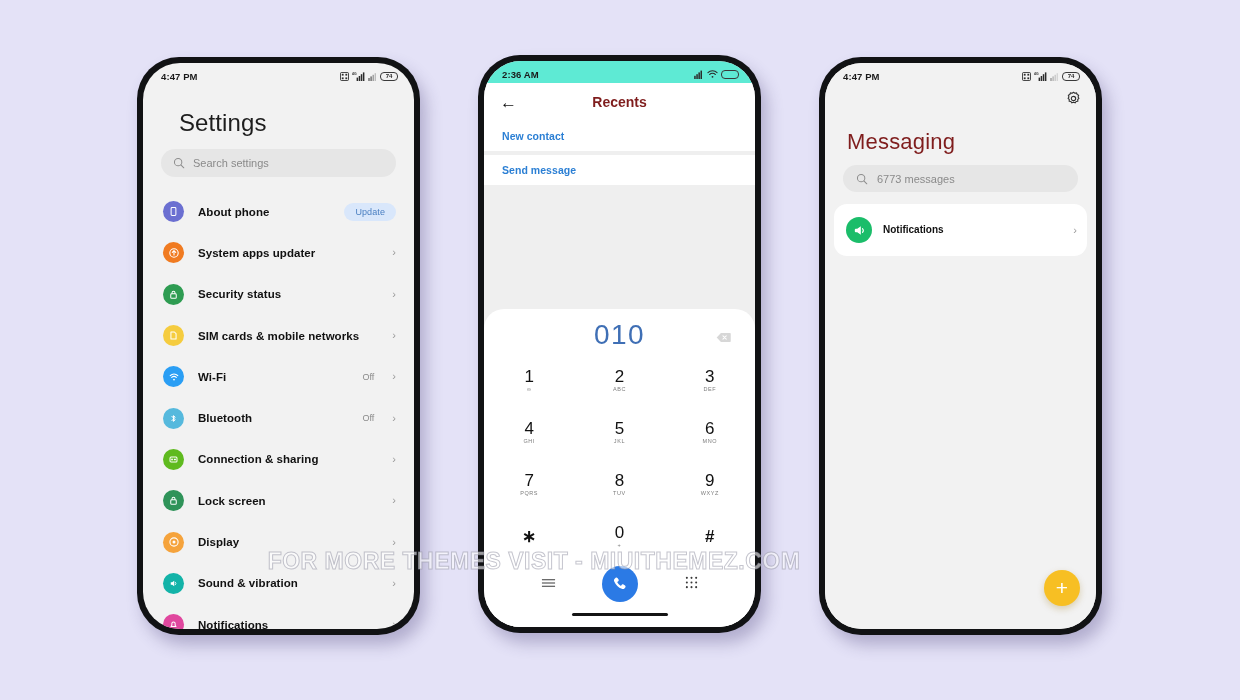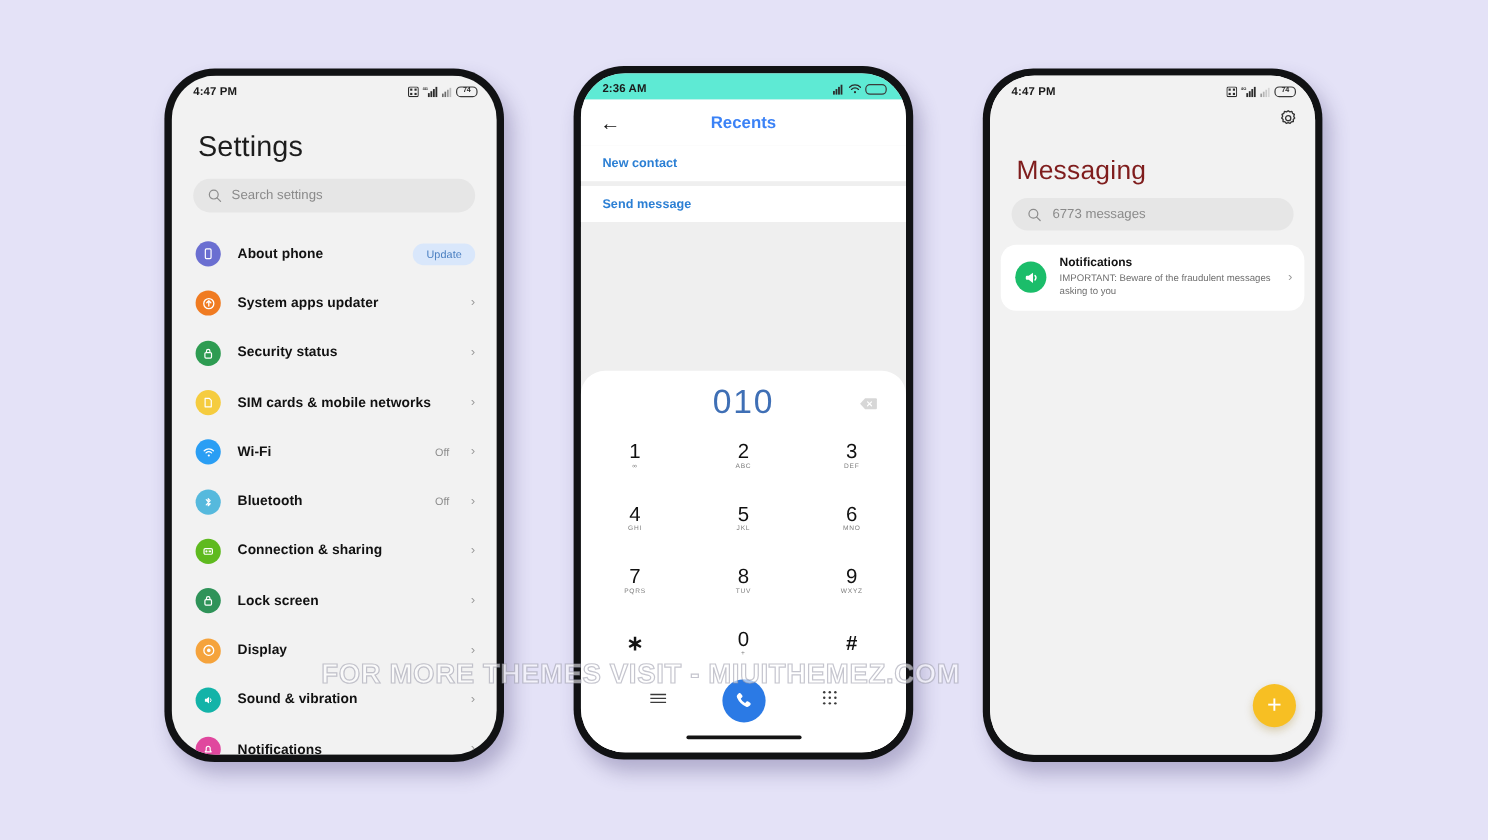--- a/index.html
+++ b/index.html
@@ -54,21 +54,21 @@
     display: flex; align-items: center; justify-content: center;
     font-size: 6px; font-weight: bold; color: #2b2b2b;
     padding: 0 2px;
     letter-spacing: -.2px;
   }
 
   
   .settings-screen { background: #f2f2f2; height: 100%; }
   .settings-title {
     font-size: 24px; font-weight: 400; color: #1d1d1d;
-    padding: 24px 22px 12px 22px;
+    padding: 24px 22px 12px 36px;
     letter-spacing: .1px;
   }
   .search-pill {
     margin: 0 18px;
     height: 28px;
     background: #e6e6e6;
     border-radius: 16px;
     display: flex; align-items: center;
     gap: 8px; padding: 0 12px;
   }
@@ -106,21 +106,21 @@
   .recents-screen { background: #efefef; height: 100%; display: flex; flex-direction: column; }
   .recents-top {
     background: #fff;
     height: 38px;
     display: flex; align-items: center;
     padding: 0 16px;
     position: relative;
   }
   .recents-title {
     position: absolute; left: 0; right: 0; text-align: center;
-    font-size: 14px; font-weight: bold; color: #3b82f6;
+    font-size: 14px; font-weight: bold; color: #7f1d1d;
     pointer-events: none;
   }
   .back-arrow { font-size: 17px; color: #111; line-height: 1; z-index: 2; }
   .opt-row {
     background: #fff;
     height: 30px;
     margin-bottom: 4px;
     display: flex; align-items: center;
     padding-left: 18px;
     font-size: 10.5px; font-weight: bold;
@@ -592,21 +592,20 @@
 
         <div class="msg-card">
           <span class="msg-avatar">
             <svg width="15" height="15" viewBox="0 0 16 16">
                 <path d="M4 6.2 H5.6 L9.4 3.4 V12.6 L5.6 9.8 H4 a1 1 0 0 1 -1-1 V7.2 a1 1 0 0 1 1-1 Z" fill="#fff"></path>
                 <path d="M11.2 6 a3 3 0 0 1 0 4" fill="none" stroke="#fff" stroke-width="1.2" stroke-linecap="round"></path>
               </svg>
           </span>
           <span class="msg-body">
             <span class="msg-name" style="display:block">Notifications</span>
-            <span class="msg-prev" style="display:block">IMPORTANT: Beware of the fraudulent messages asking to you</span>
           </span>
           <span class="chev">›</span>
         </div>
 
         <div class="fab">
           <span class="fab-plus">+</span>
         </div>
 
       </div>
     </div>

